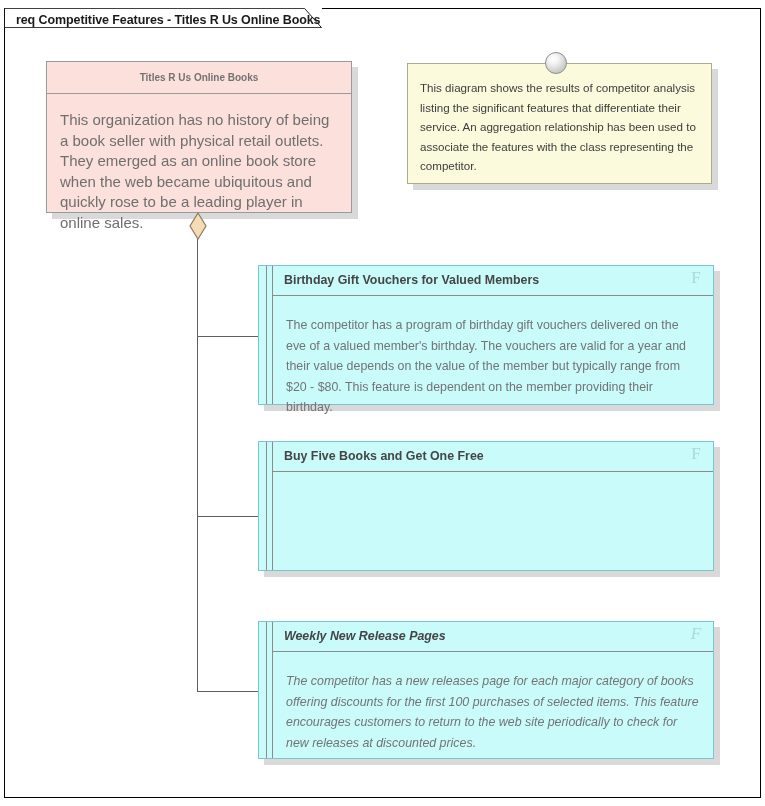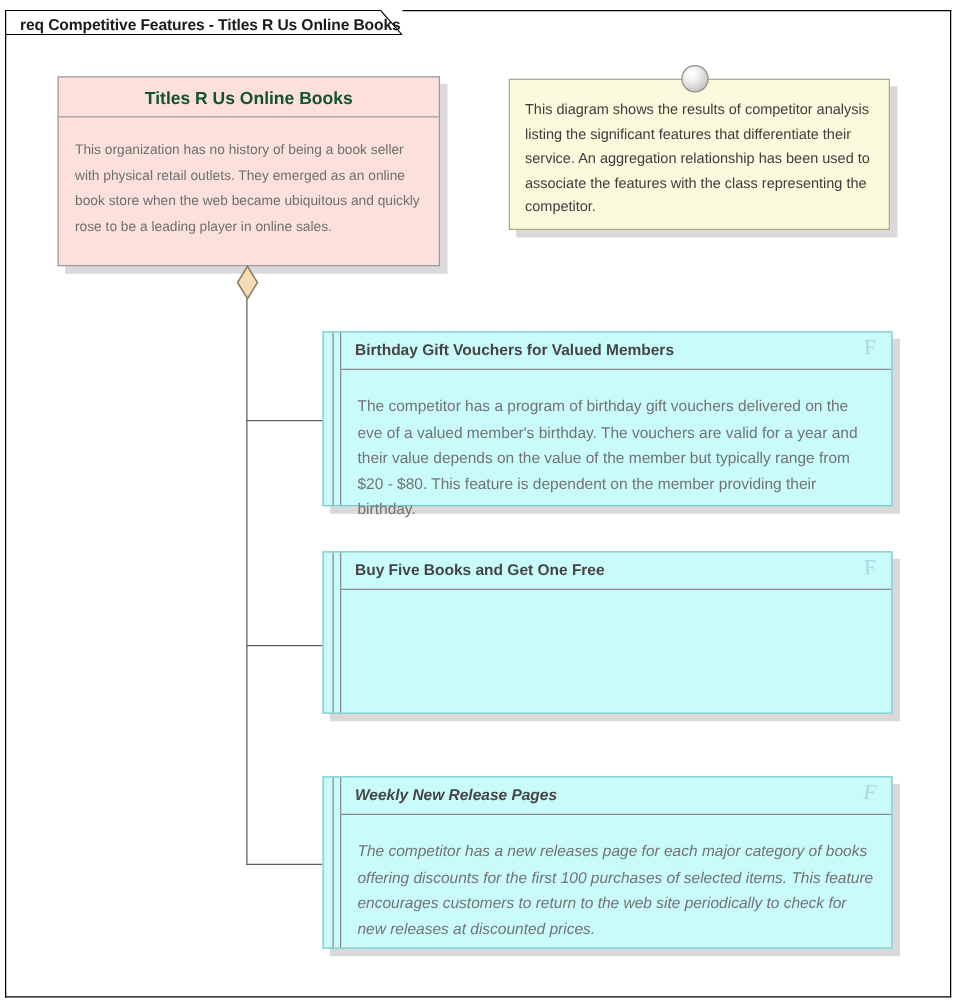--- a/index.html
+++ b/index.html
@@ -91,27 +91,27 @@
   }
   .class-box .class-header {
     height: 32px;
     border-bottom: 1px solid #9a9a9a;
     display: flex;
     align-items: center;
     justify-content: center;
     box-sizing: border-box;
   }
   .class-box .class-title {
-    font-size: 14px;
+    font-size: 10px;
     font-weight: bold;
-    color: #14532d;
+    color: #737373;
   }
   .class-box .class-body {
     padding: 16px 13px 0 13px;
-    font-size: 11px;
+    font-size: 15px;
     line-height: 20.5px;
     color: #6f6f6f;
   }
 
   
   .note-box {
     position: absolute;
     left: 407px;
     top: 63px;
     width: 305px;

